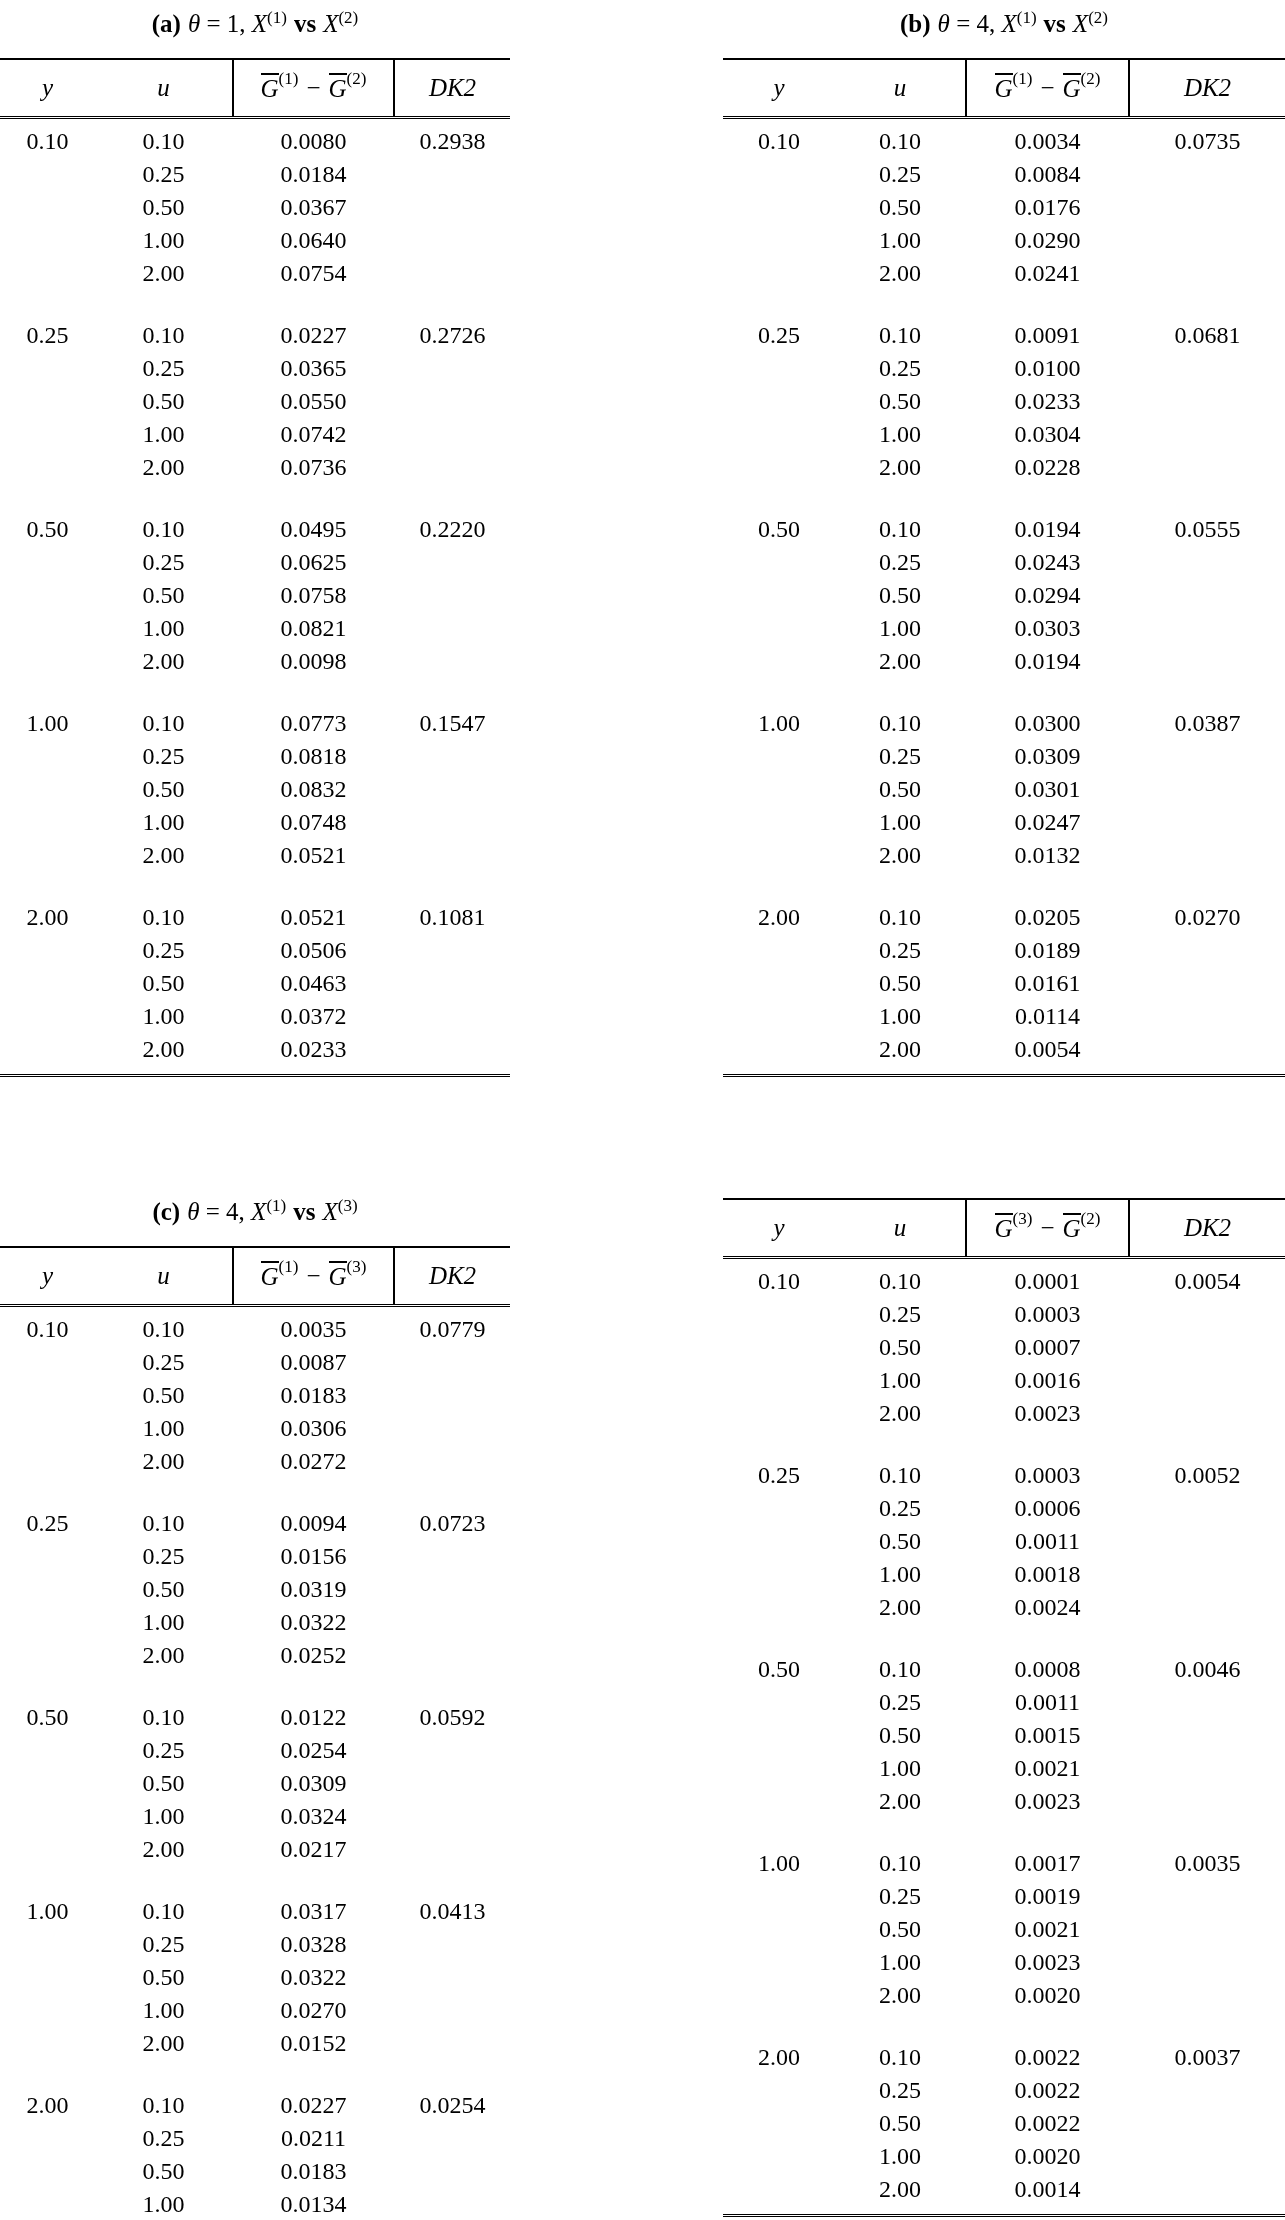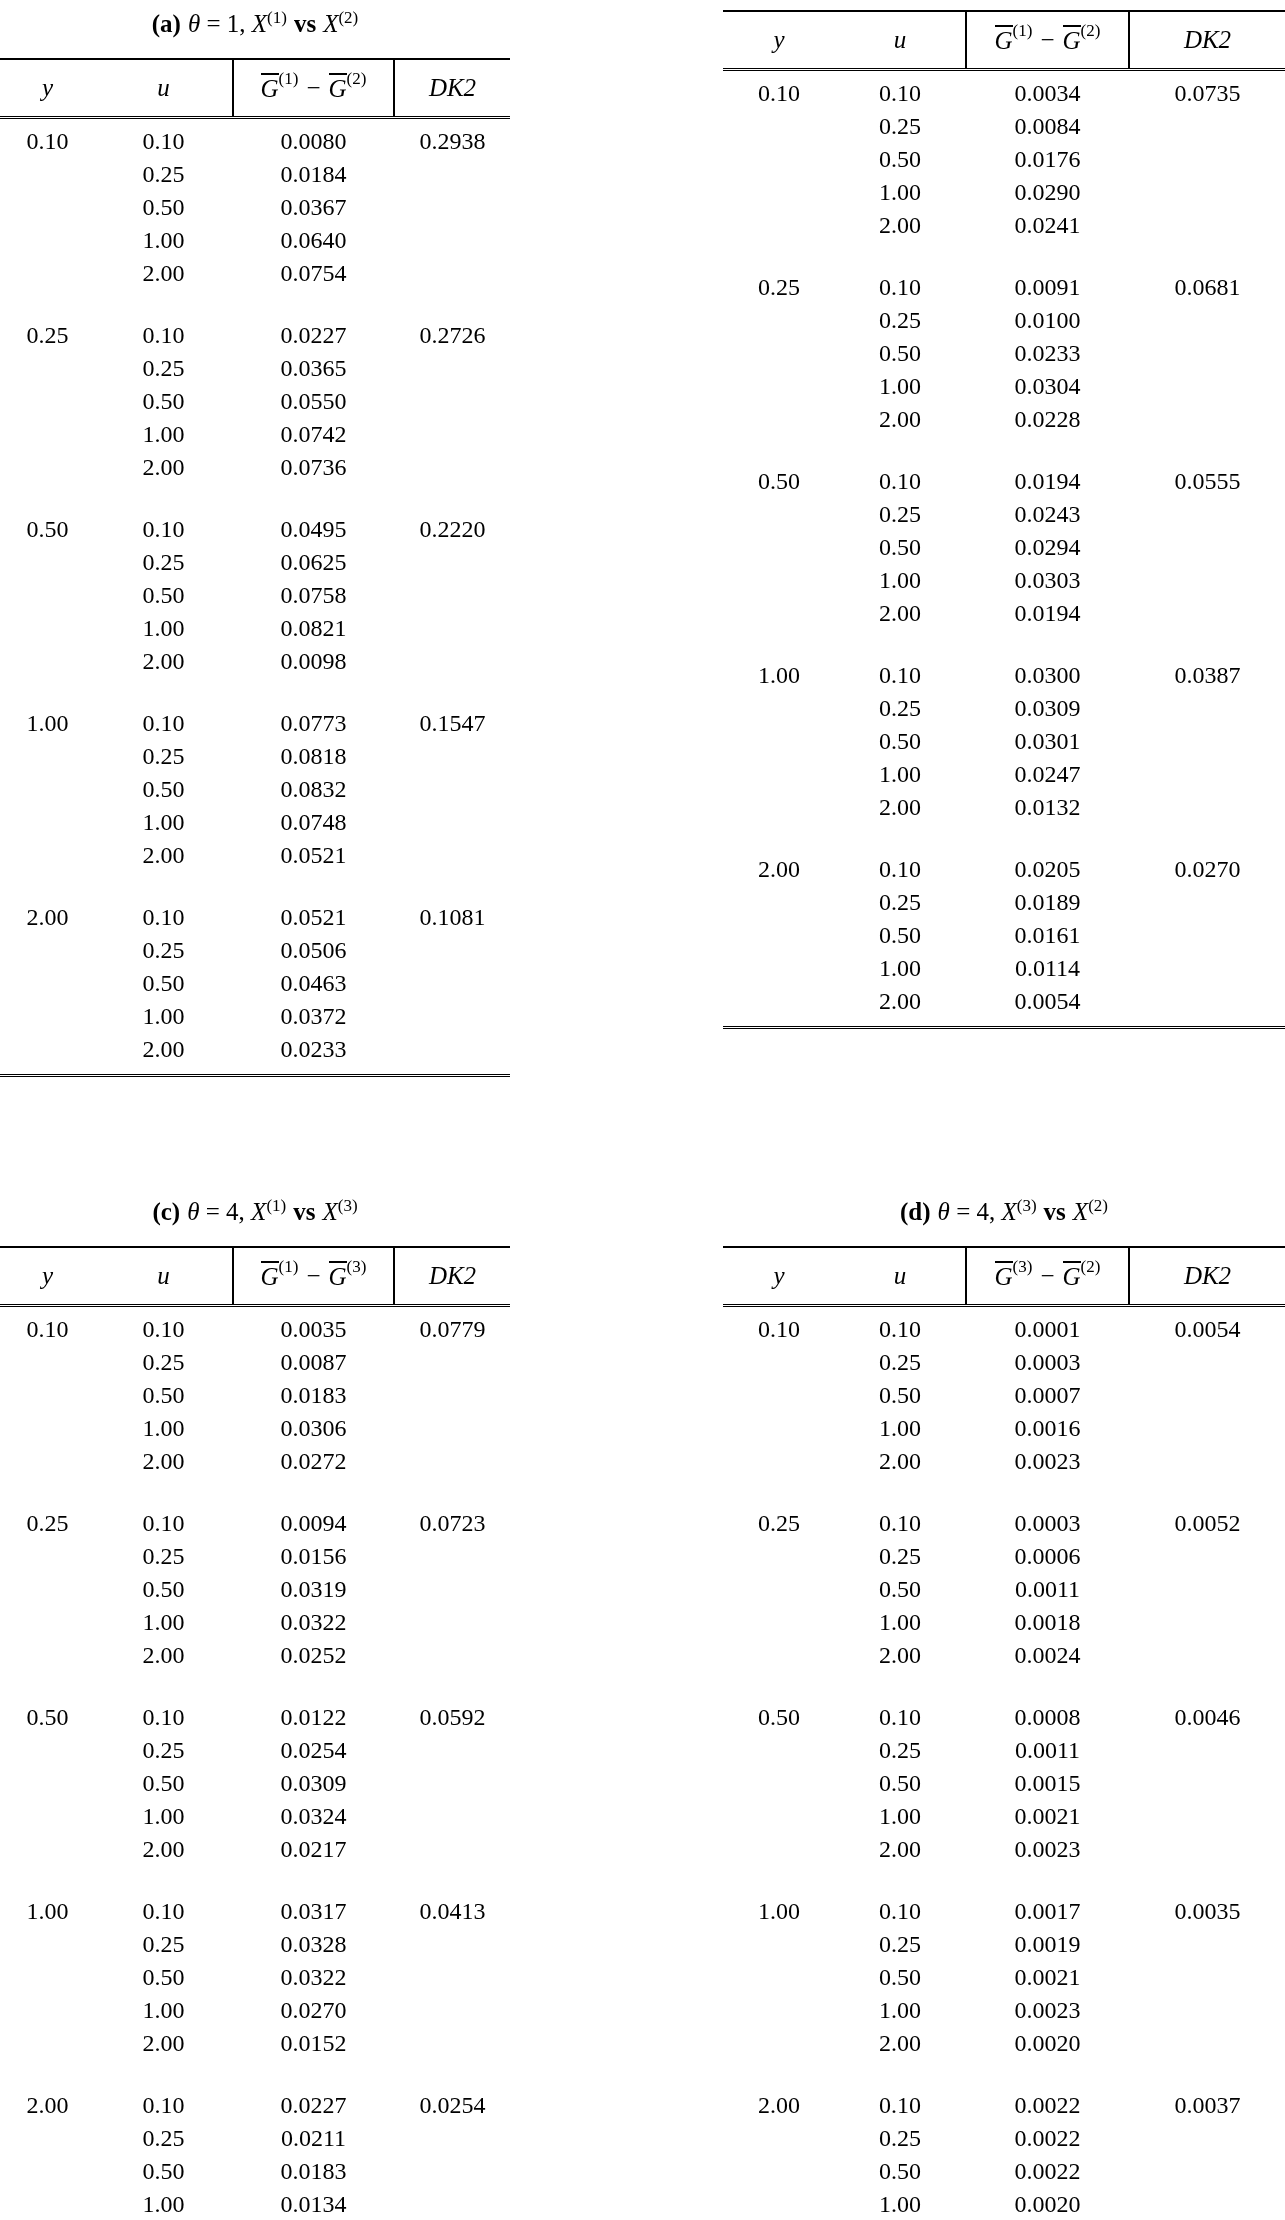--- a/index.html
+++ b/index.html
@@ -178,20 +178,21 @@
             <div class="cell">2.00</div>
             <div class="cell">0.0233</div>
             <div class="cell"></div>
           </div>
         </div>
       <div class="rule2"></div>
     </div>
   </div>
 
   <div class="grp grp-right row1">
+    <div class="caption"><span class="cap-label">(b)</span><span class="it">θ</span><span> = 4, </span><span class="it">X</span><sup class="msup">(1)</sup><span class="cap-vs">vs</span><span class="it">X</span><sup class="msup">(2)</sup></div>
     <div class="tbl">
       <div class="hrow">
         <div class="cell hcell">
             <span class="it">y</span>
           </div>
         <div class="cell hcell">
             <span class="it">u</span>
           </div>
         <div class="cell hcell hg">
             <span class="gbar">G</span>
@@ -453,21 +454,20 @@
             <div class="cell">2.00</div>
             <div class="cell">0.0068</div>
             <div class="cell"></div>
           </div>
         </div>
       <div class="rule2"></div>
     </div>
   </div>
 
   <div class="grp grp-right row2">
-    <div class="caption"><span class="cap-label">(d)</span><span class="it">θ</span><span> = 4, </span><span class="it">X</span><sup class="msup">(3)</sup><span class="cap-vs">vs</span><span class="it">X</span><sup class="msup">(2)</sup></div>
     <div class="tbl">
       <div class="hrow">
         <div class="cell hcell">
             <span class="it">y</span>
           </div>
         <div class="cell hcell">
             <span class="it">u</span>
           </div>
         <div class="cell hcell hg">
             <span class="gbar">G</span>

